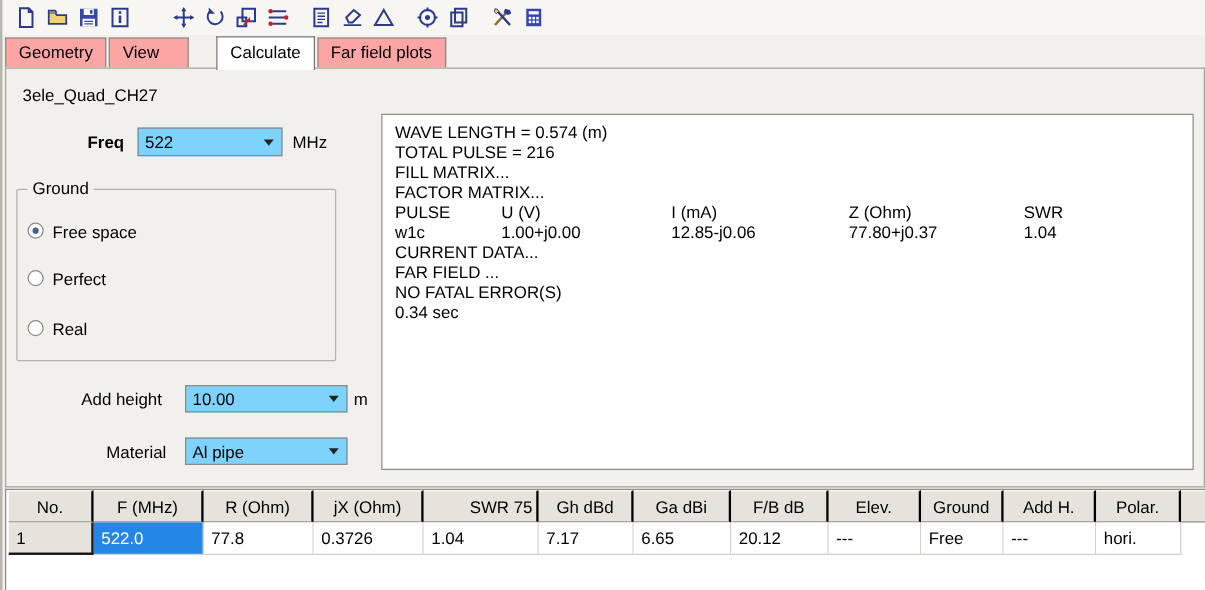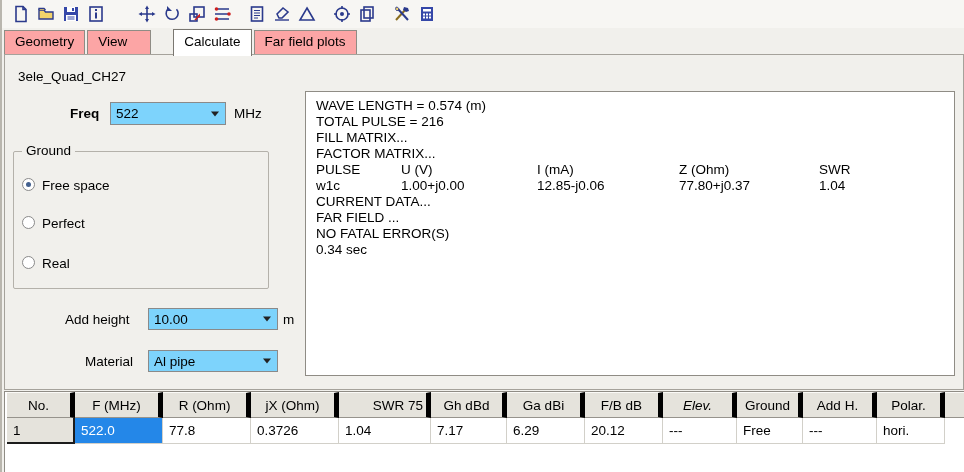--- a/index.html
+++ b/index.html
@@ -74,21 +74,21 @@
   }
   .out-grid { display:grid; grid-template-columns:85px 136px 142px 140px 1fr; }
   
   .tablewrap {
     position:absolute; left:2px; top:391px; width:960px; height:81px;
     background:#fff; border-left:1px solid #8f8c85; border-top:1px solid #8f8c85;
     padding-left:2px;
   }
   .trow { display:flex; }
   .th {
-    height:26px; background:#e5e3dc; border-right:5px solid #000000;
+    height:26px; background:#e5e3dc; border-right:2px solid #000000;
     border-bottom:1px solid #96938c; border-top:1px solid #fbfaf7;
     display:flex; align-items:center; justify-content:center; font-size:13.5px;
   }
   .th.alignright { justify-content:flex-end; padding-right:3px; }
   .th.filler { flex:1; border-right:none; }
   .td {
     height:26px; background:#fff; border-right:1px solid #d2d0c9;
     border-bottom:1px solid #d2d0c9; display:flex; align-items:center;
     padding-left:6px; font-size:13.5px;
   }
@@ -290,35 +290,35 @@
 <div class="tablewrap">
   <div class="trow" id="thead-row">
       <div class="th" style="width: 68px;">No.</div>
       <div class="th" style="width: 88px;">F (MHz)</div>
       <div class="th" style="width: 88px;">R (Ohm)</div>
       <div class="th" style="width: 88px;">jX (Ohm)</div>
       <div class="th alignright" style="width: 92px;">SWR 75</div>
       <div class="th" style="width: 76px;">Gh dBd</div>
       <div class="th" style="width: 78px;">Ga dBi</div>
       <div class="th" style="width: 78px;">F/B dB</div>
-      <div class="th" style="width: 74px; font-style: italic;">Elev.</div>
+      <div class="th" style="width: 74px;">Elev.</div>
       <div class="th" style="width: 66px;">Ground</div>
       <div class="th" style="width: 74px;">Add H.</div>
       <div class="th" style="width: 68px;">Polar.</div>
       <div class="th filler"></div>
     </div>
   <div id="tbody-rows">
       <div class="trow">
         <div class="td rowhead" style="width: 68px;">1</div>
         <div class="td sel" style="width: 88px;">522.0</div>
         <div class="td" style="width: 88px;">77.8</div>
         <div class="td" style="width: 88px;">0.3726</div>
         <div class="td" style="width: 92px;">1.04</div>
         <div class="td" style="width: 76px;">7.17</div>
-        <div class="td" style="width: 78px;">6.29</div>
+        <div class="td" style="width: 78px;">6.65</div>
         <div class="td" style="width: 78px;">20.12</div>
         <div class="td" style="width: 74px;">---</div>
         <div class="td" style="width: 66px;">Free</div>
         <div class="td" style="width: 74px;">---</div>
         <div class="td" style="width: 68px;">hori.</div>
       </div>
     </div>
 </div>
 
 </body></html>

